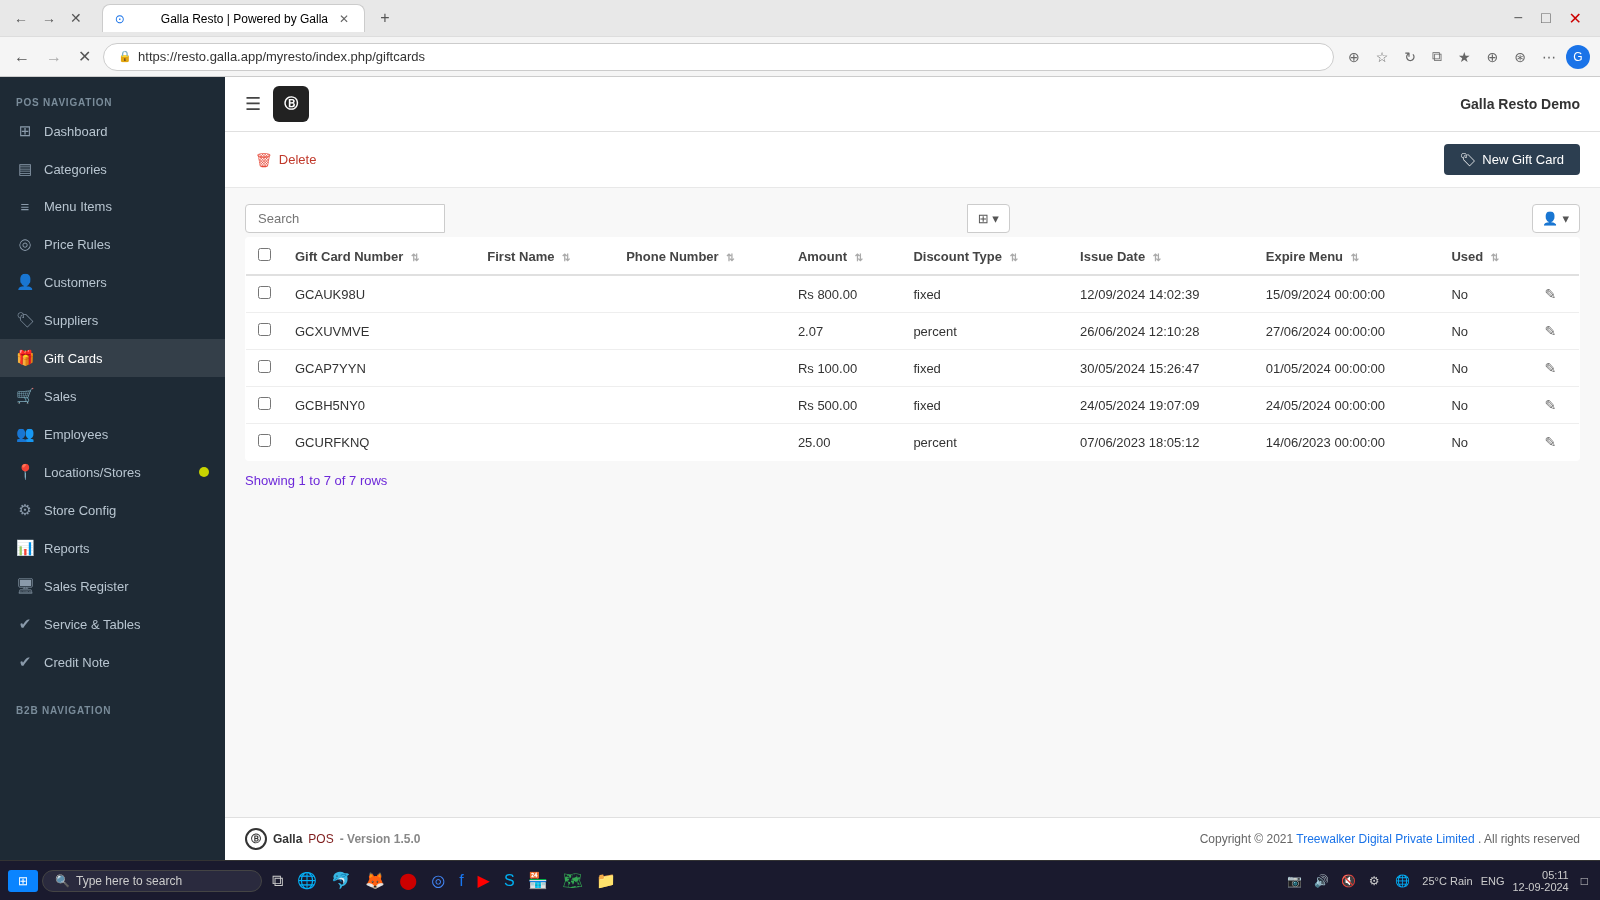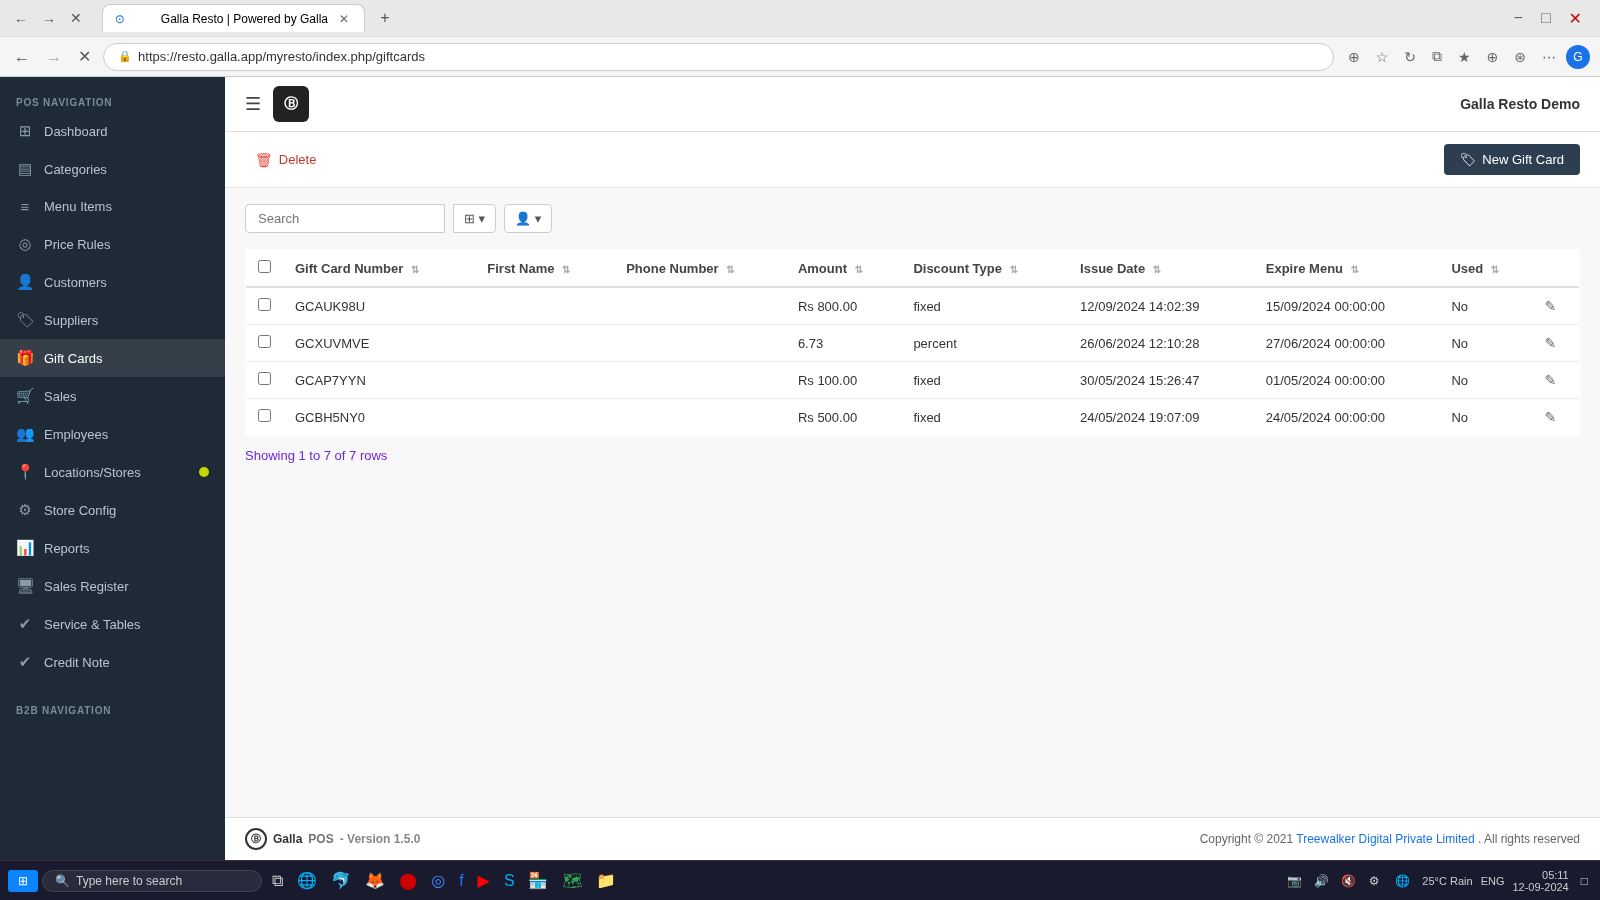--- a/index.html
+++ b/index.html
@@ -43,21 +43,21 @@
     .topbar-right { font-size: 14px; font-weight: 600; color: #333; }
 
     
     .action-bar { display: flex; align-items: center; justify-content: space-between; padding: 12px 20px; background: #fff; border-bottom: 1px solid #e8e8e8; flex-shrink: 0; }
     .delete-btn { display: flex; align-items: center; gap: 6px; background: #fff; border: none; color: #c0392b; font-size: 13px; cursor: pointer; padding: 6px 10px; border-radius: 4px; }
     .delete-icon { color: #e74c3c; font-size: 14px; }
     .new-gift-card-btn { display: flex; align-items: center; gap: 6px; background: #2c3e50; color: #fff; border: none; padding: 8px 16px; border-radius: 4px; cursor: pointer; font-size: 13px; font-weight: 500; }
 
     
     .table-area { flex: 1; overflow: auto; padding: 16px 20px; }
-    .table-toolbar { display: flex; justify-content: flex-start; align-items: center; gap: 8px; margin-bottom: 16px; }
+    .table-toolbar { display: flex; justify-content: space-between; align-items: center; gap: 8px; margin-bottom: 4px; }
     .search-input { border: 1px solid #ccc; border-radius: 4px 0 0 4px; padding: 6px 12px; font-size: 13px; width: 200px; outline: none; color: #333; }
     .view-btn { border: 1px solid #ccc; background: #fff; padding: 6px 10px; cursor: pointer; font-size: 13px; color: #555; border-left: none; }
     .view-btn:first-of-type { border-left: 1px solid #ccc; border-radius: 0 4px 4px 0; }
     .filter-btn { border: 1px solid #ccc; background: #fff; padding: 6px 10px; cursor: pointer; font-size: 13px; color: #555; border-radius: 4px; }
 
     
     .data-table { width: 100%; border-collapse: collapse; background: #fff; border: 1px solid #e0e0e0; border-radius: 4px; overflow: hidden; }
     .data-table th { background: #fff; border-bottom: 2px solid #e0e0e0; padding: 10px 12px; text-align: left; font-weight: 600; color: #444; font-size: 13px; cursor: pointer; white-space: nowrap; }
     .data-table th .sort-icon { color: #aaa; margin-left: 4px; font-size: 10px; }
     .data-table td { padding: 10px 12px; border-bottom: 1px solid #eee; color: #333; font-size: 13px; }
@@ -301,21 +301,21 @@
       <span class="edit-icon">✎</span>
     </td>
   </tr>
             <tr>
     <td class="checkbox-cell">
       <input type="checkbox" style="">
     </td>
     <td>GCXUVMVE</td>
     <td></td>
     <td></td>
-    <td>6.73</td>
+    <td>2.07</td>
     <td>percent</td>
     <td>26/06/2024 12:10:28</td>
     <td>27/06/2024 00:00:00</td>
     <td>No</td>
     <td>
       <span class="edit-icon">✎</span>
     </td>
   </tr>
             <tr>
     <td class="checkbox-cell">
@@ -342,33 +342,49 @@
     <td></td>
     <td>Rs 500.00</td>
     <td>fixed</td>
     <td>24/05/2024 19:07:09</td>
     <td>24/05/2024 00:00:00</td>
     <td>No</td>
     <td>
       <span class="edit-icon">✎</span>
     </td>
   </tr>
+            <tr>
+    <td class="checkbox-cell">
+      <input type="checkbox" style="">
+    </td>
+    <td>GCURFKNQ</td>
+    <td></td>
+    <td></td>
+    <td>25.00</td>
+    <td>percent</td>
+    <td>07/06/2023 18:05:12</td>
+    <td>14/06/2023 00:00:00</td>
+    <td>No</td>
+    <td>
+      <span class="edit-icon">✎</span>
+    </td>
+  </tr>
           </tbody>
       </table>
 
       <div class="row-count">Showing 1 to 7 of 7 rows</div>
     </div>
 
     <div class="app-footer">
       <div class="footer-logo">
         <div class="footer-logo-icon">
           <span>Ⓑ</span>
         </div>
         <strong>Galla</strong>
-        <span style="font-weight:700;color:#737373;">POS</span>
+        <span style="font-weight:400;color:#7f1d1d;">POS</span>
         <span style="color:#888;font-size:12px;">- Version 1.5.0</span>
       </div>
       <div class="footer-copyright">
         <span>Copyright © 2021</span>
         <a href="#">Treewalker Digital Private Limited</a>
         <span>. All rights reserved</span>
       </div>
     </div>
   </div>
 </div>

